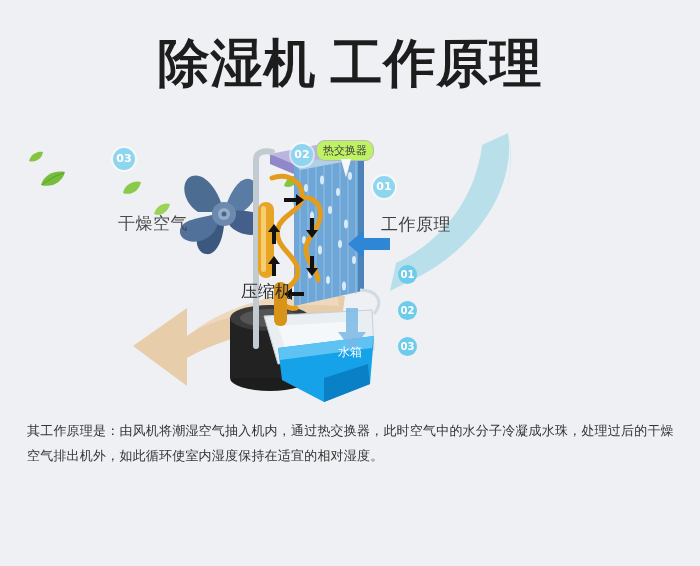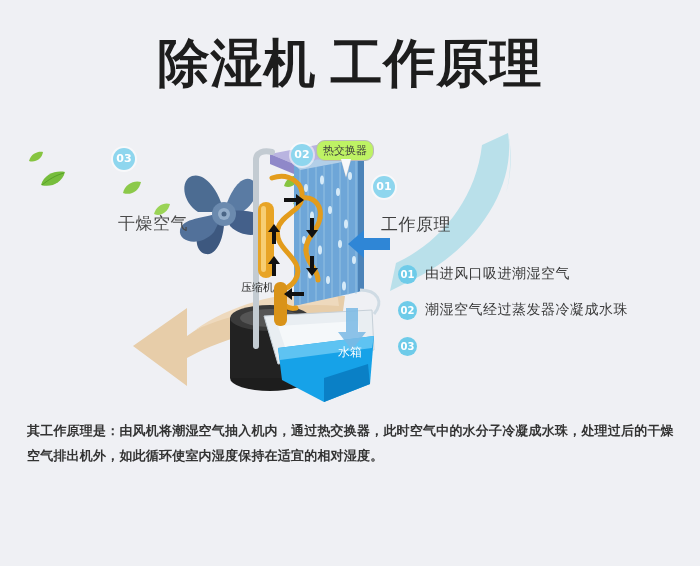--- a/index.html
+++ b/index.html
@@ -71,21 +71,21 @@
     content:"";position:absolute;left:24px;bottom:-17px;
     width:0;height:0;
     border-left:5px solid transparent;
     border-right:5px solid transparent;
     border-top:18px solid #f7f8fa;
     filter:drop-shadow(0 1px 0 #b9b9b9);
   }
 
   .machine-label{
     position:absolute;
-    font-size:11px;
+    font-size:17px;
     color:#2b2b2b;
     white-space:nowrap;
   }
   #lbl-comp{left:241px;top:162px;color:#2e2e2e;}
   #lbl-tank{left:338px;top:226px;color:#ffffff;font-size:12px;}
 
   
   .legend{position:absolute;left:398px;top:256px;width:290px;}
   .legend-row{
     display:flex;align-items:center;
@@ -108,21 +108,21 @@
 
   
   .body-copy{
     position:absolute;left:27px;top:418px;width:650px;
     color:#333333;
     font-size:13px;
     line-height:25px;
     letter-spacing:.2px;
   }
   .body-copy p{margin:0 0 18px 0;}
-  .body-copy p:last-child{margin-bottom:0;font-weight:bold;}
+  .body-copy p:last-child{margin-bottom:0;}
 </style>
 </head>
 <body>
 
 <div class="page">
 
   <div class="title">
     <span>除湿机</span><span class="t2">工作原理</span>
   </div>
 
@@ -262,25 +262,23 @@
 
     <div class="callout">热交换器</div>
 
     <div class="machine-label" id="lbl-comp">压缩机</div>
     <div class="machine-label" id="lbl-tank">水箱</div>
   </div>
 
   <div class="legend">
     <div class="legend-row">
       <div class="legend-badge">01</div>
-      <div class="legend-text">由进风口吸进潮湿空气</div>
     </div>
     <div class="legend-row">
       <div class="legend-badge">02</div>
-      <div class="legend-text">潮湿空气经过蒸发器冷凝成水珠</div>
     </div>
     <div class="legend-row">
       <div class="legend-badge">03</div>
     </div>
   </div>
 
   <div class="body-copy">
     <p>其工作原理是：由风机将潮湿空气抽入机内，通过热交换器，此时空气中的水分子冷凝成水珠，处理过后的干燥空气排出机外，如此循环使室内湿度保持在适宜的相对湿度。</p>
   </div>
 

